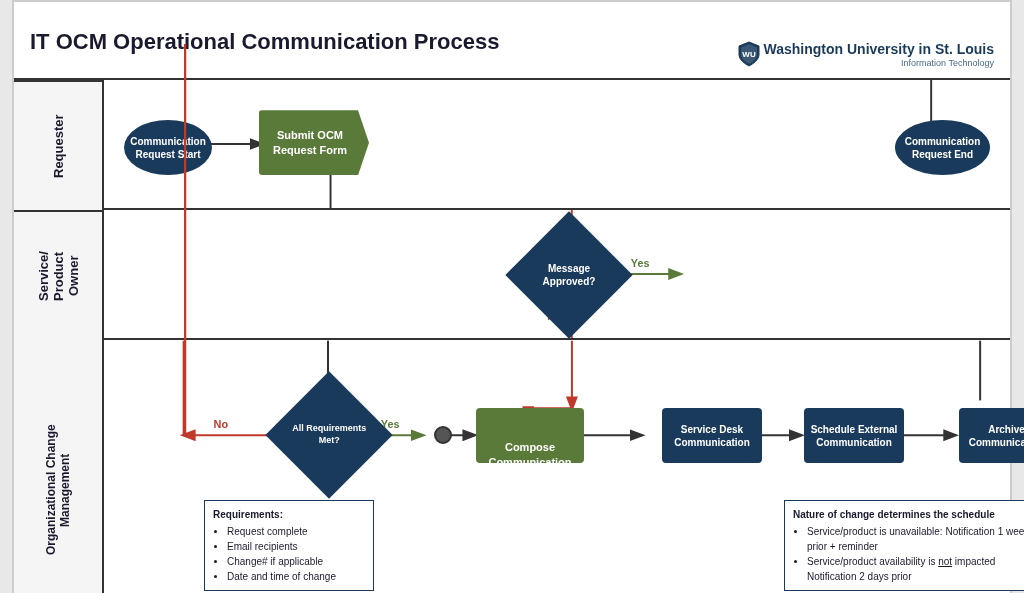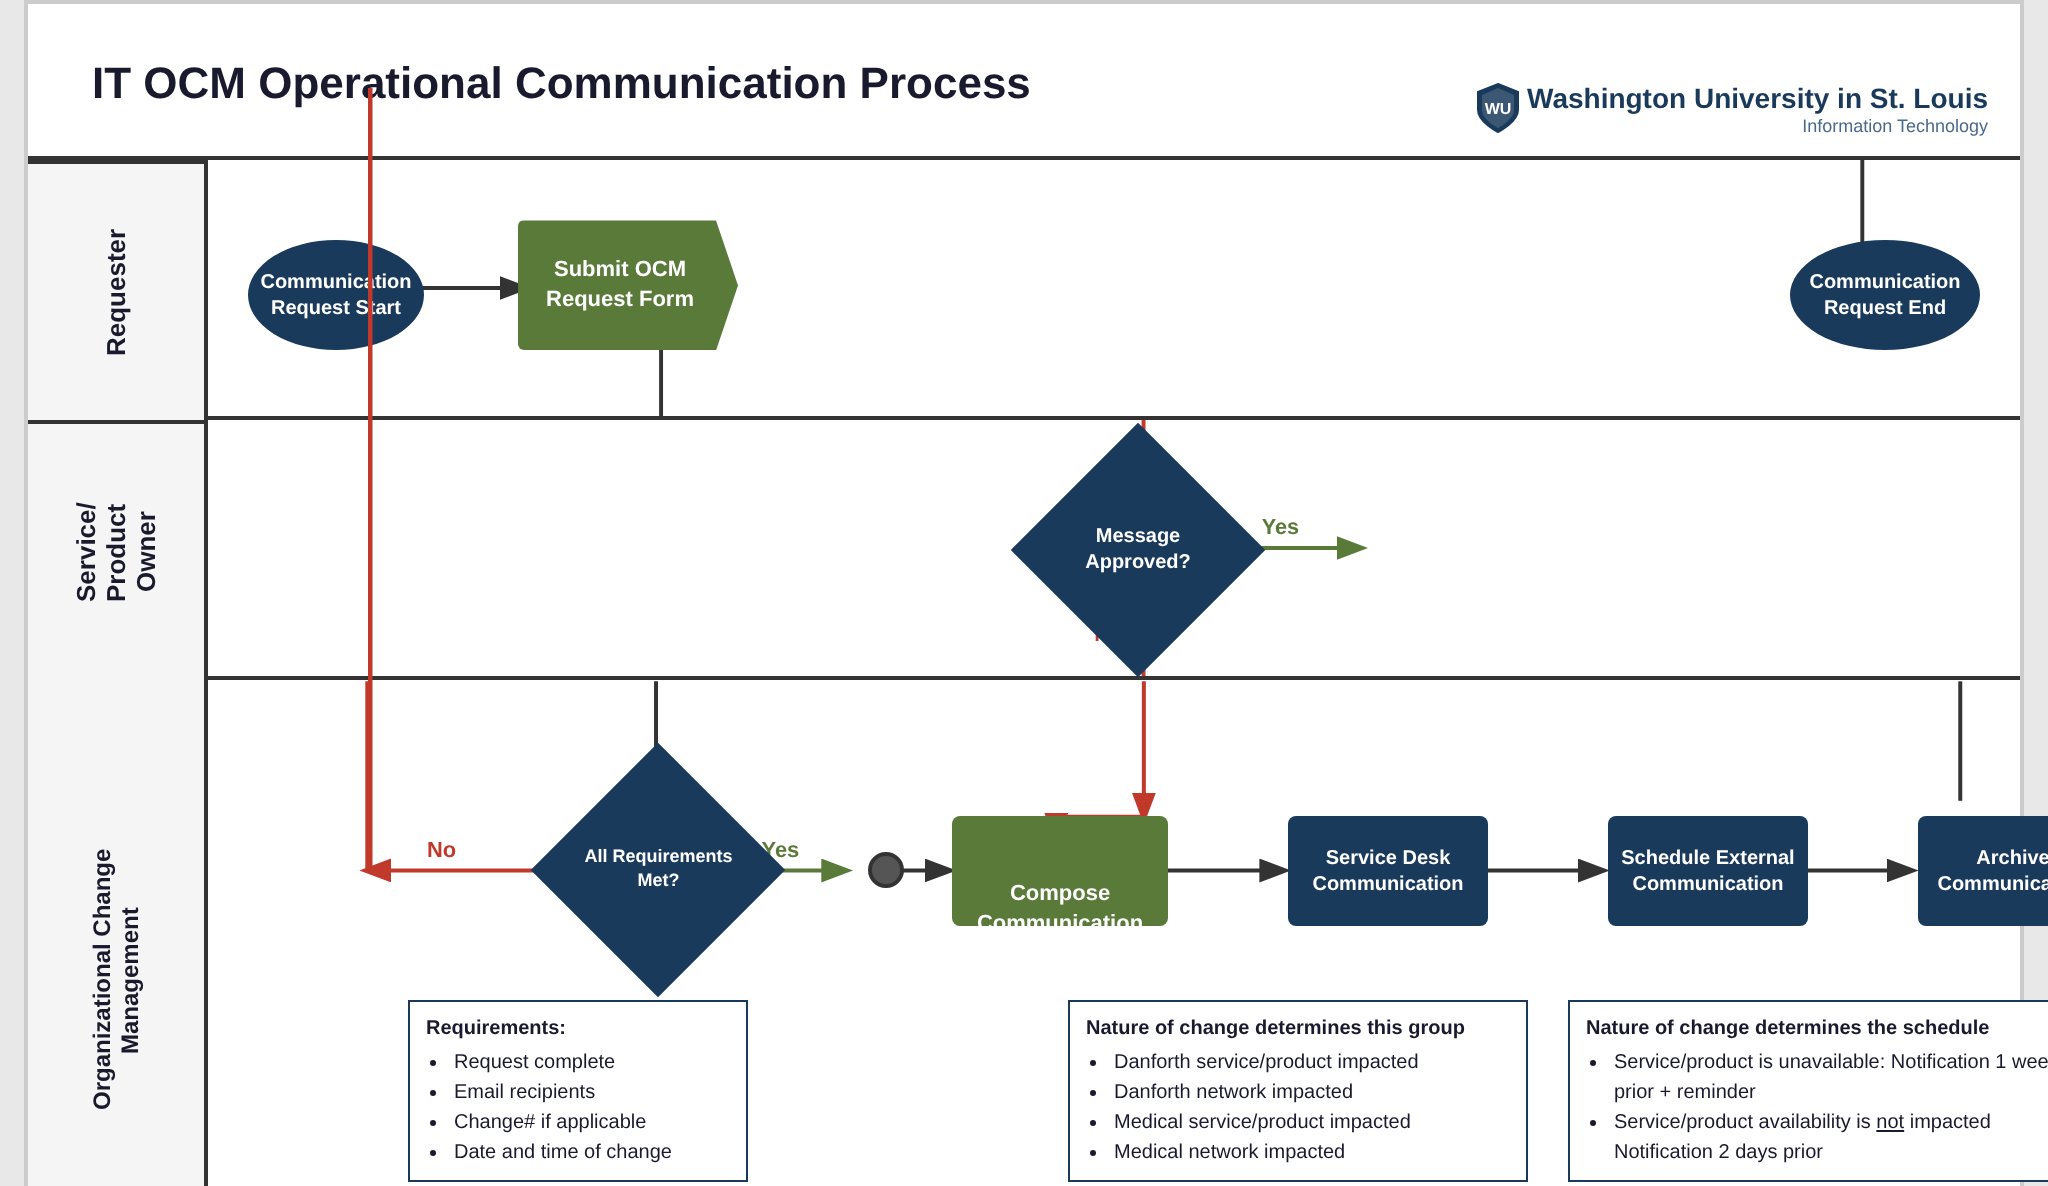--- a/index.html
+++ b/index.html
@@ -12,21 +12,21 @@
       min-height: 100vh;
     }
     .diagram-container {
       width: 1000px;
       background: white;
       border: 2px solid #ccc;
       position: relative;
     }
     .header {
       background: white;
-      padding: 14px 16px 10px 32px;
+      padding: 14px 16px 10px 16px;
       display: flex;
       justify-content: space-between;
       align-items: center;
       border-bottom: 2px solid #333;
     }
     .header-title {
       font-size: 22px;
       font-weight: bold;
       color: #1a1a2e;
     }
@@ -338,21 +338,21 @@
 Met?</div>
         </div>
 
         <div class="circle-dot" style="left:330px;top:86px;"></div>
 
         <div class="shape rect-green" style="left:372px;top:68px;width:108px;height:55px;">
           <span style="font-size:11px;font-weight:bold;line-height:1.3;margin-top:38px;">Compose
 Communication</span>
         </div>
 
-        <div class="shape rect-navy" style="left:540px;top:68px;width:100px;height:55px;">
+        <div class="shape rect-navy" style="left:558px;top:68px;width:100px;height:55px;">
           <span style="font-size:10px;font-weight:bold;line-height:1.3;">Service Desk
 Communication</span>
         </div>
 
         <div class="shape rect-navy" style="left:700px;top:68px;width:100px;height:55px;">
           <span style="font-size:10px;font-weight:bold;line-height:1.3;">Schedule
 External
 Communication</span>
         </div>
 
@@ -364,29 +364,20 @@
         <div class="note-box" style="left:100px;top:160px;width:170px;">
           <div class="note-title">Requirements:</div>
           <ul>
             <li>Request complete</li>
             <li>Email recipients</li>
             <li>Change# if applicable</li>
             <li>Date and time of change</li>
           </ul>
         </div>
 
-        <div class="note-box" style="left:430px;top:160px;width:230px;">
-          <div class="note-title">Nature of change determines this group</div>
-          <ul>
-            <li>Danforth service/product impacted</li>
-            <li>Danforth network impacted</li>
-            <li>Medical service/product impacted</li>
-            <li>Medical network impacted</li>
-          </ul>
-        </div>
 
         <div class="note-box" style="left:680px;top:160px;width:270px;">
           <div class="note-title">Nature of change determines the schedule</div>
           <ul>
             <li>Service/product is unavailable: Notification 1 week prior + reminder</li>
             <li>Service/product availability is <u>not</u> impacted Notification 2 days prior</li>
           </ul>
         </div>
 
       </div>

